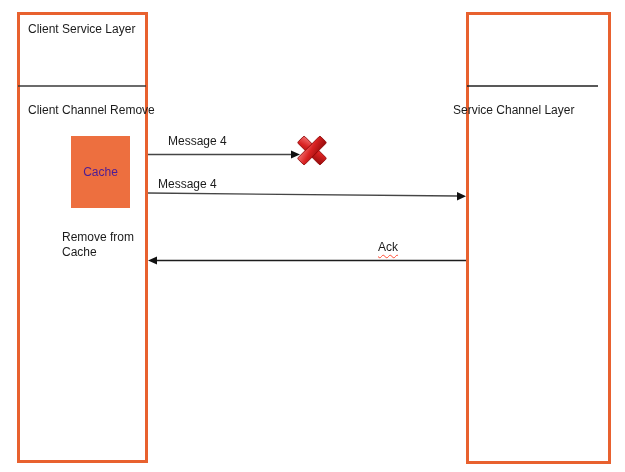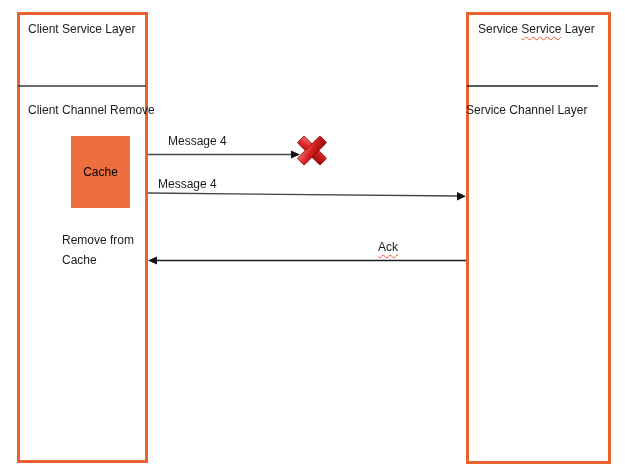--- a/index.html
+++ b/index.html
@@ -19,32 +19,32 @@
     box-sizing: border-box;
     border: 3px solid #E8612F;
     background: transparent;
   }
   .box-left  { left: 17px;  top: 12px; width: 131px; height: 451px; }
   .box-right { left: 466px; top: 12px; width: 145px; height: 452px; }
   .lbl { position: absolute; white-space: nowrap; line-height: 14px; }
   .lbl-client-service  { left: 28px;  top: 22px; }
   .lbl-client-channel  { left: 28px;  top: 103px; }
   .lbl-service-service { left: 478px; top: 22px; white-space: pre; }
-  .lbl-service-channel { left: 466px; top: 103px; }
+  .lbl-service-channel { left: 453px; top: 103px; }
   .cache-box {
     position: absolute;
     left: 71px; top: 136px; width: 59px; height: 72px;
     background: #ED6F3F;
-    color: #000000;
+    color: #4c1d95;
     display: flex; align-items: center; justify-content: center;
   }
   .remove-note {
     position: absolute;
     left: 62px; top: 230px; width: 90px;
-    white-space: normal; line-height: 20px;
+    white-space: normal; line-height: 15px;
   }
   .msg1-label { left: 168px; top: 134px; }
   .msg2-label { left: 158px; top: 177px; }
   .ack-label  { left: 378px; top: 240px; }
   .misspelled {
     text-decoration: underline;
     text-decoration-style: wavy;
     text-decoration-color: #FF4B33;
     text-decoration-thickness: 1px;
     text-underline-offset: 3px;
@@ -99,21 +99,20 @@
     <g>
       <line x1="466" y1="260.5" x2="157" y2="260.5" stroke="#1c1c1c" stroke-width="1.3"></line>
       <polygon points="157,256.5 148,260.5 157,264.5" fill="#111111"></polygon>
     </g>
   </svg>
 
   <div class="lbl lbl-client-service">Client Service Layer</div>
 
   <div class="lbl lbl-client-channel">Client Channel Remove</div>
 
-  <div class="lbl lbl-service-service"><span>Service </span><span class="misspelled">Service</span><span> Layer</span></div>
 
   <div class="lbl lbl-service-channel">Service Channel Layer</div>
 
   <div class="cache-box">
       <span>Cache</span>
     </div>
 
   <div class="remove-note">Remove from Cache</div>
 
   <div class="lbl msg1-label">Message 4</div>

